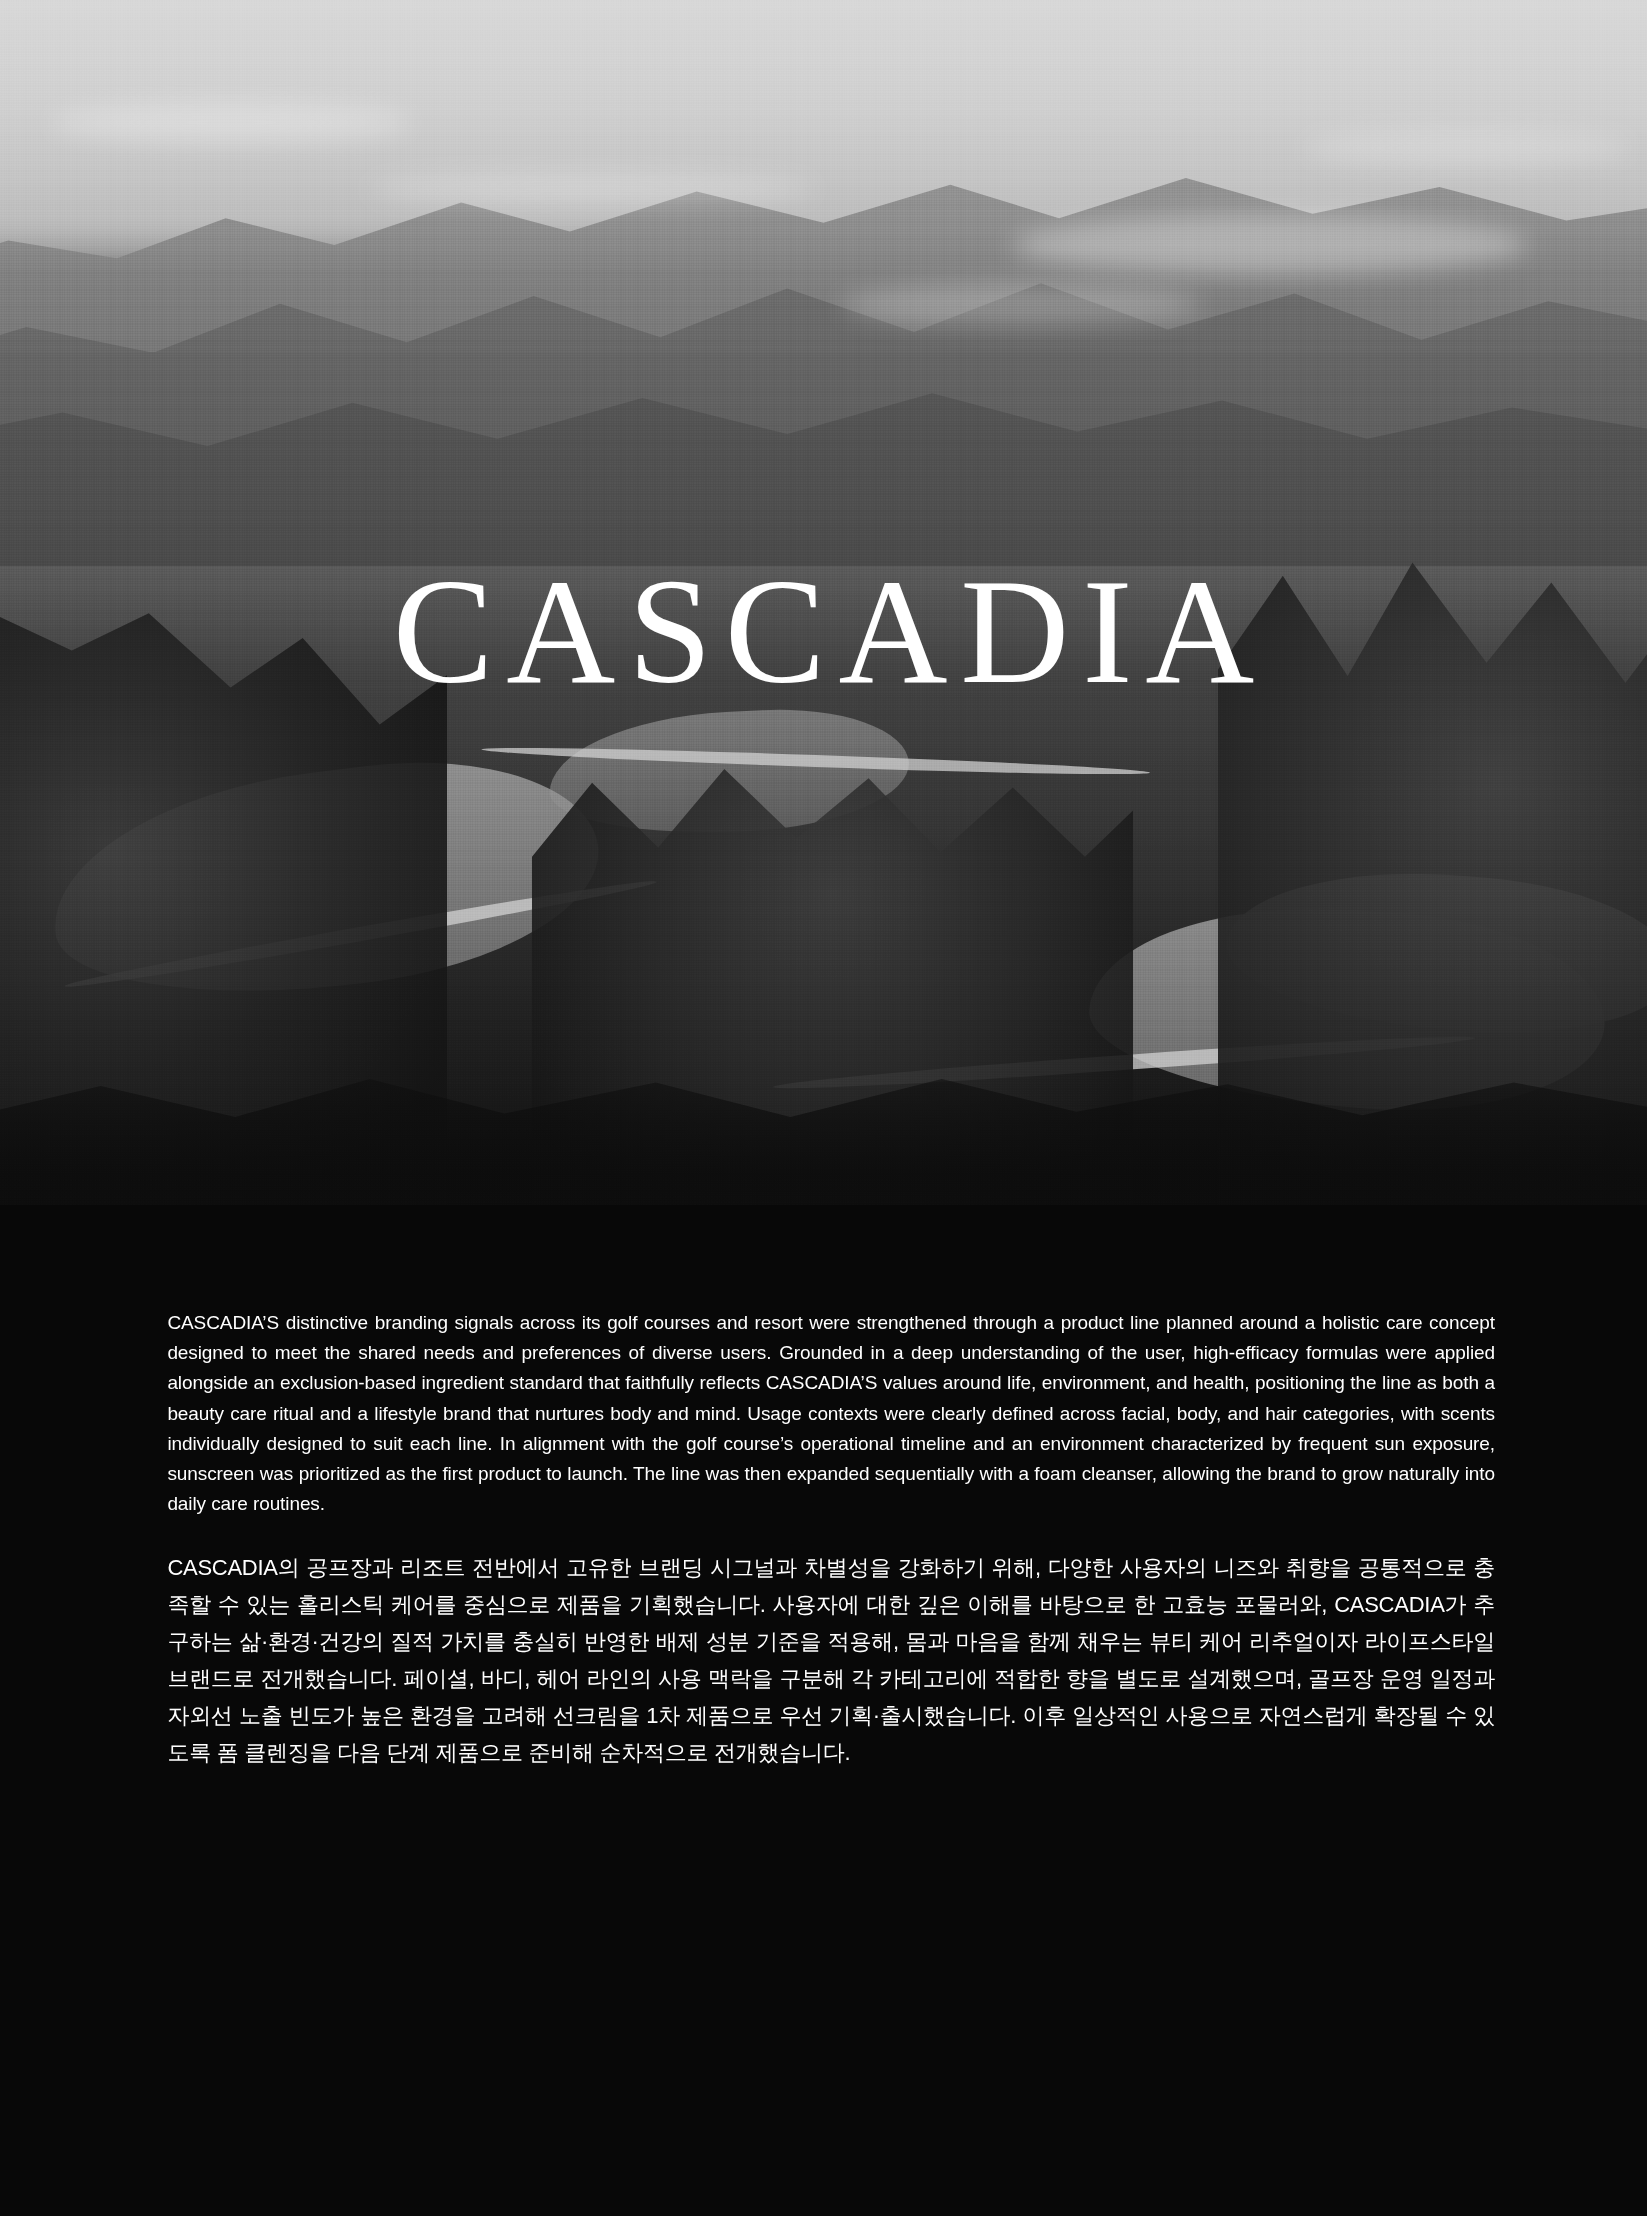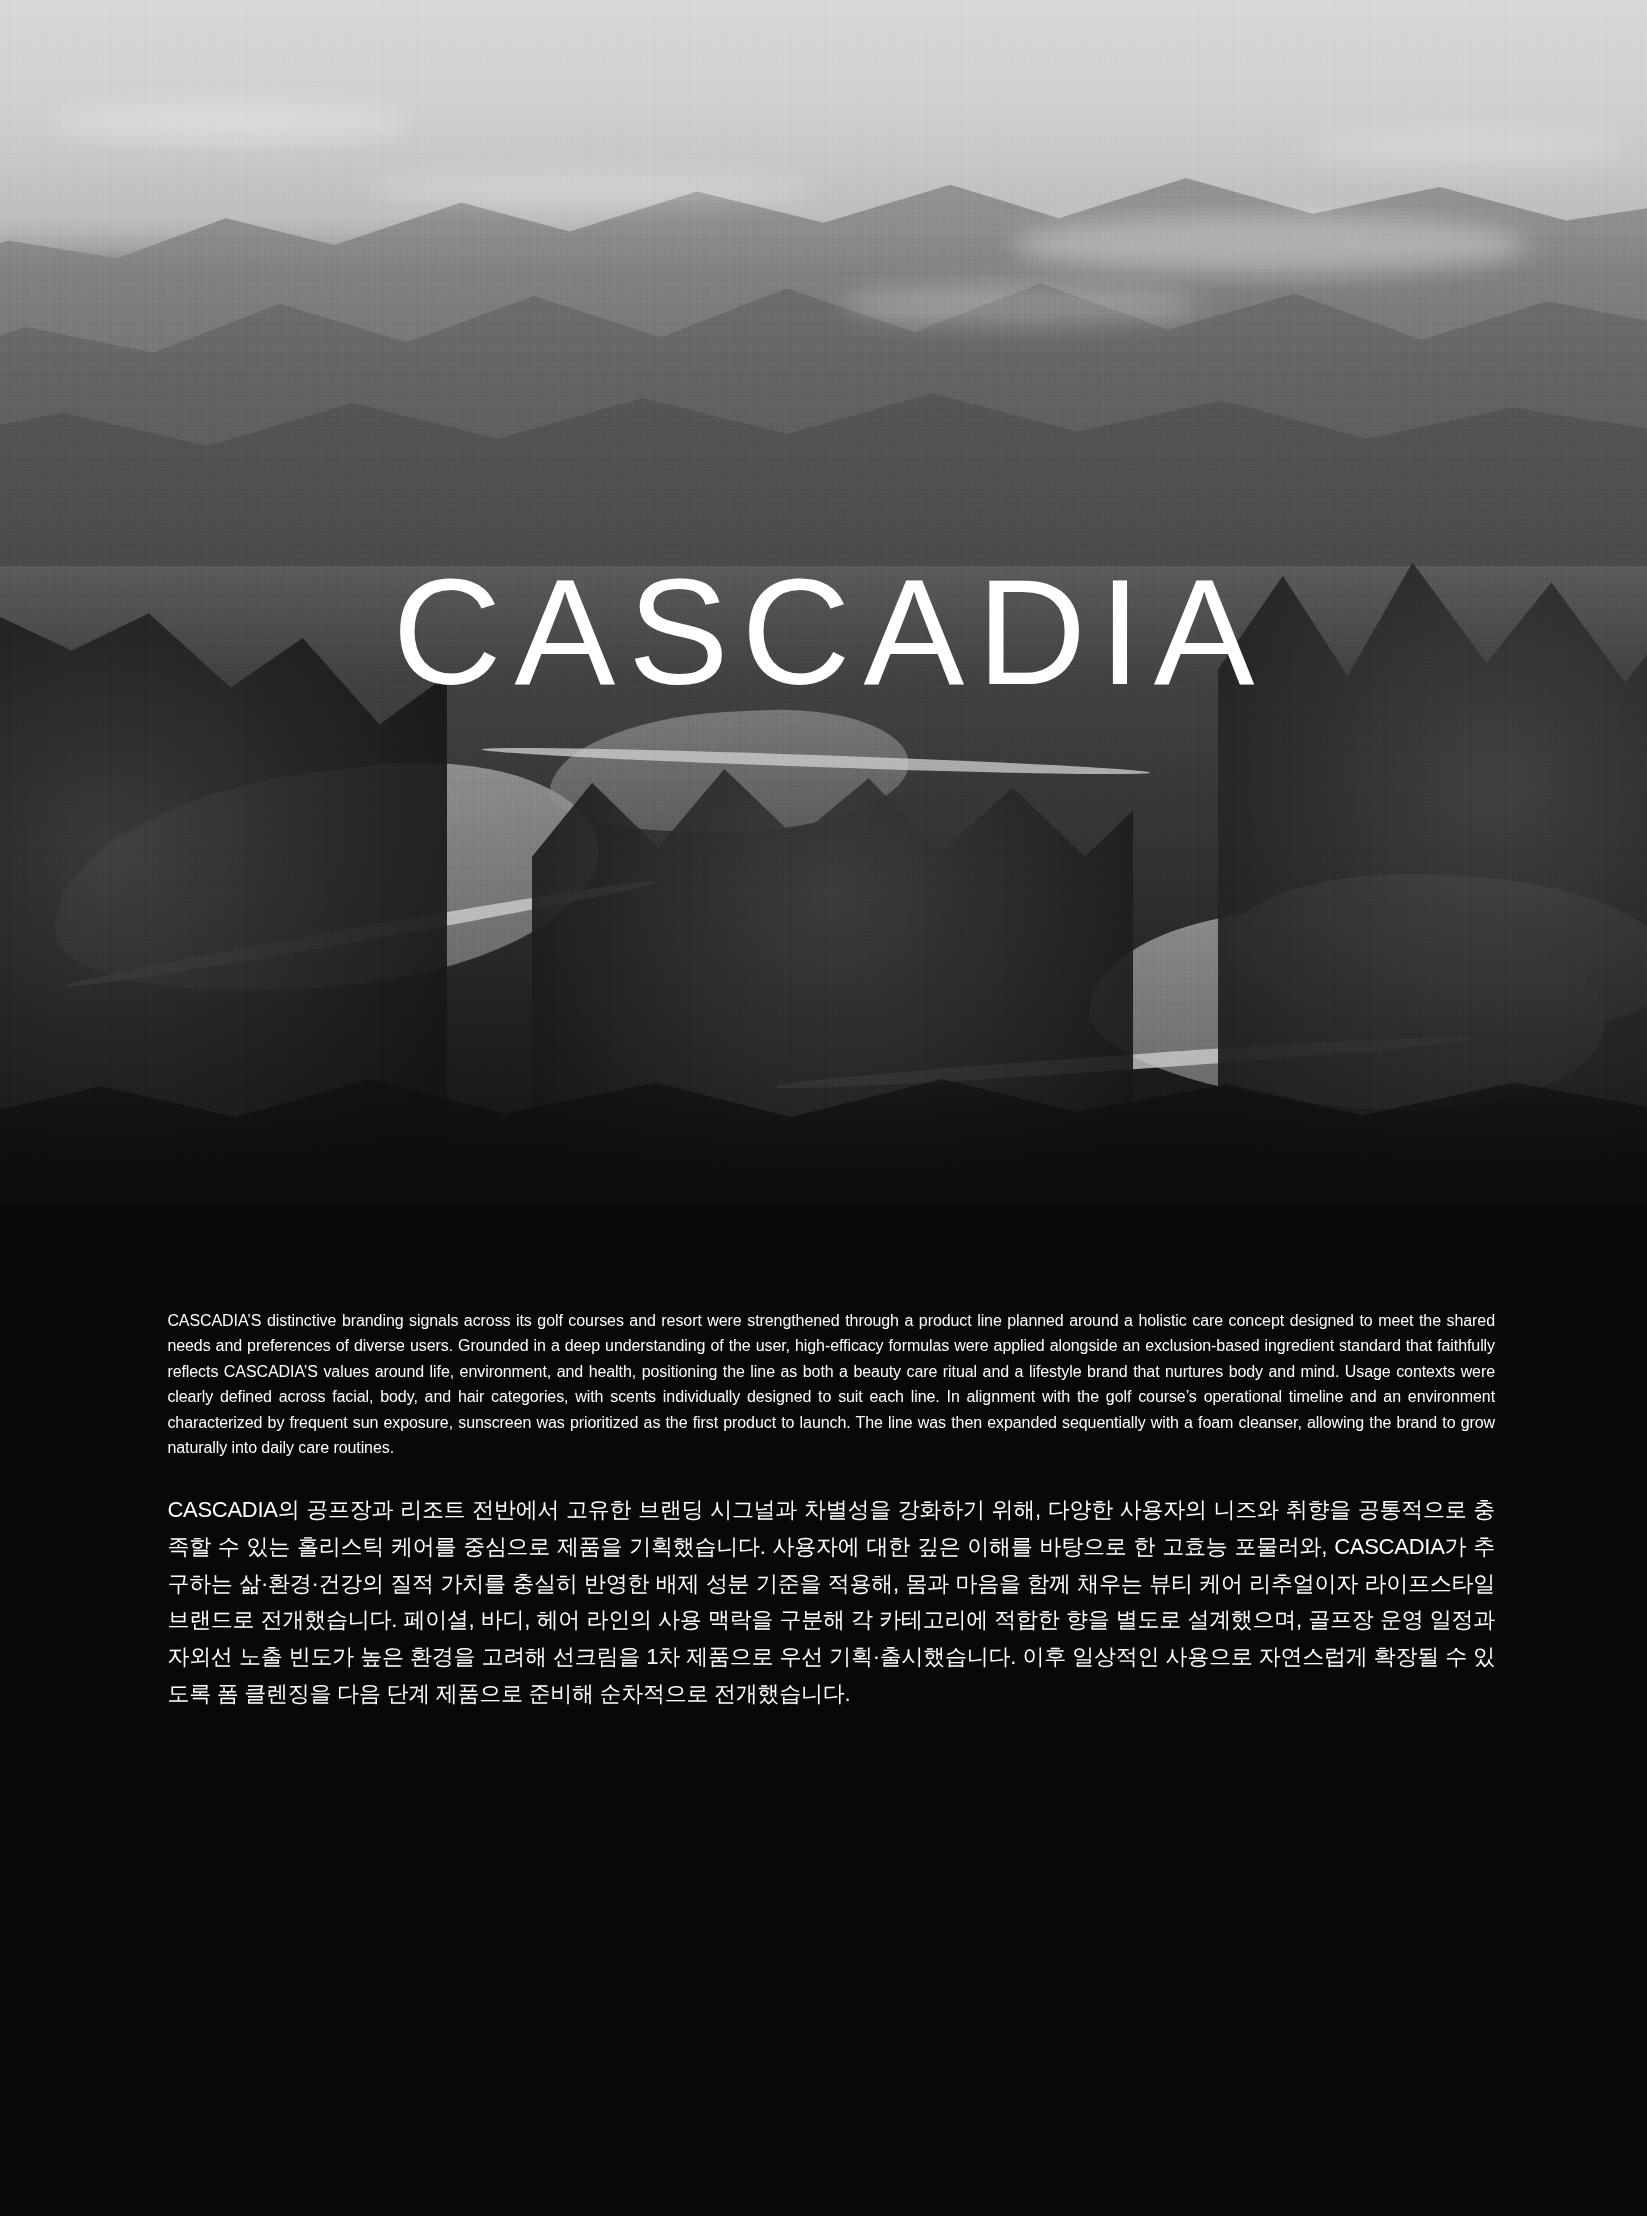--- a/index.html
+++ b/index.html
@@ -151,21 +151,21 @@
     mix-blend-mode: overlay;
   }
 
   .hero-title {
     position: absolute;
     top: 455px;
     left: 0;
     width: 1647px;
     text-align: center;
     color: #ffffff;
-    font-family: Liberation Sans, sans-serif;
+    font-family: Liberation Serif, serif;
     font-weight: 300;
     font-size: 151px;
     line-height: 1;
     letter-spacing: 0.085em;
     text-indent: 0.085em;
     white-space: nowrap;
     user-select: none;
   }
 
   
@@ -181,21 +181,21 @@
     width: 1343px;
     margin: 0 auto;
     padding-left: 15.4px;
     box-sizing: border-box;
   }
 
   .para {
     color: #ffffff;
     font-family: "Liberation Sans", sans-serif;
     font-weight: 400;
-    font-size: 16px;
+    font-size: 19px;
     line-height: 1.59;
     text-align: justify;
     text-justify: inter-word;
     margin: 0;
     letter-spacing: -0.005em;
   }
 
   .para + .para {
     margin-top: 31px;
   }

